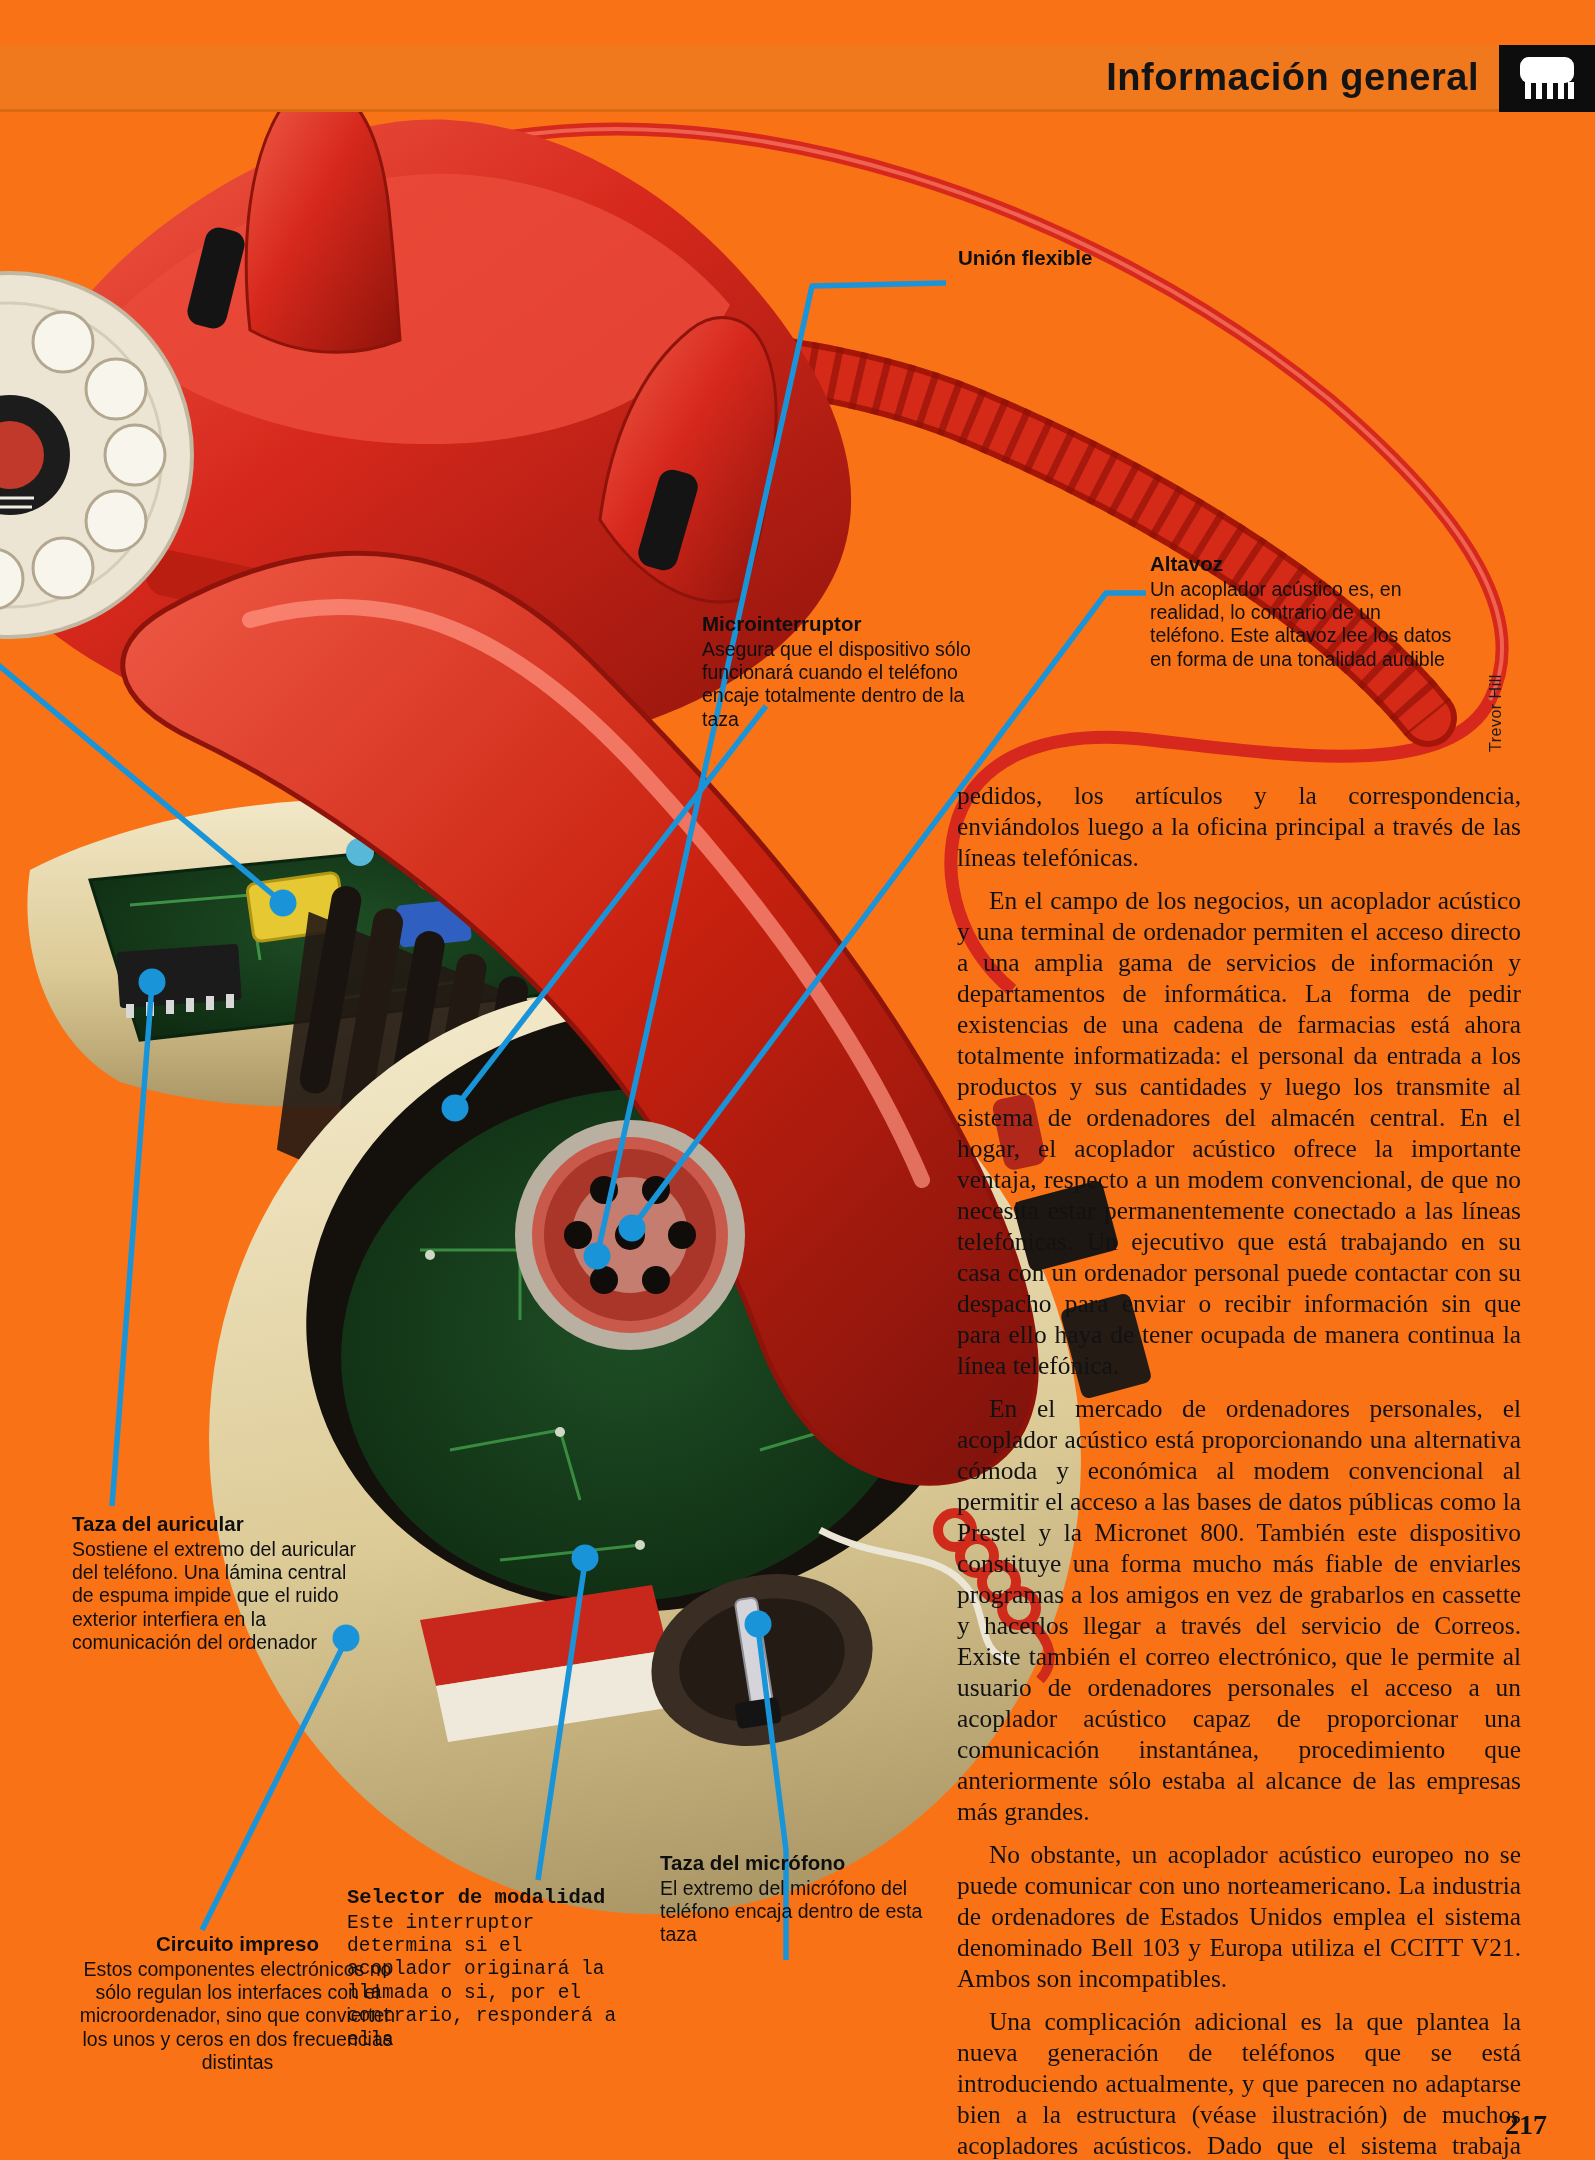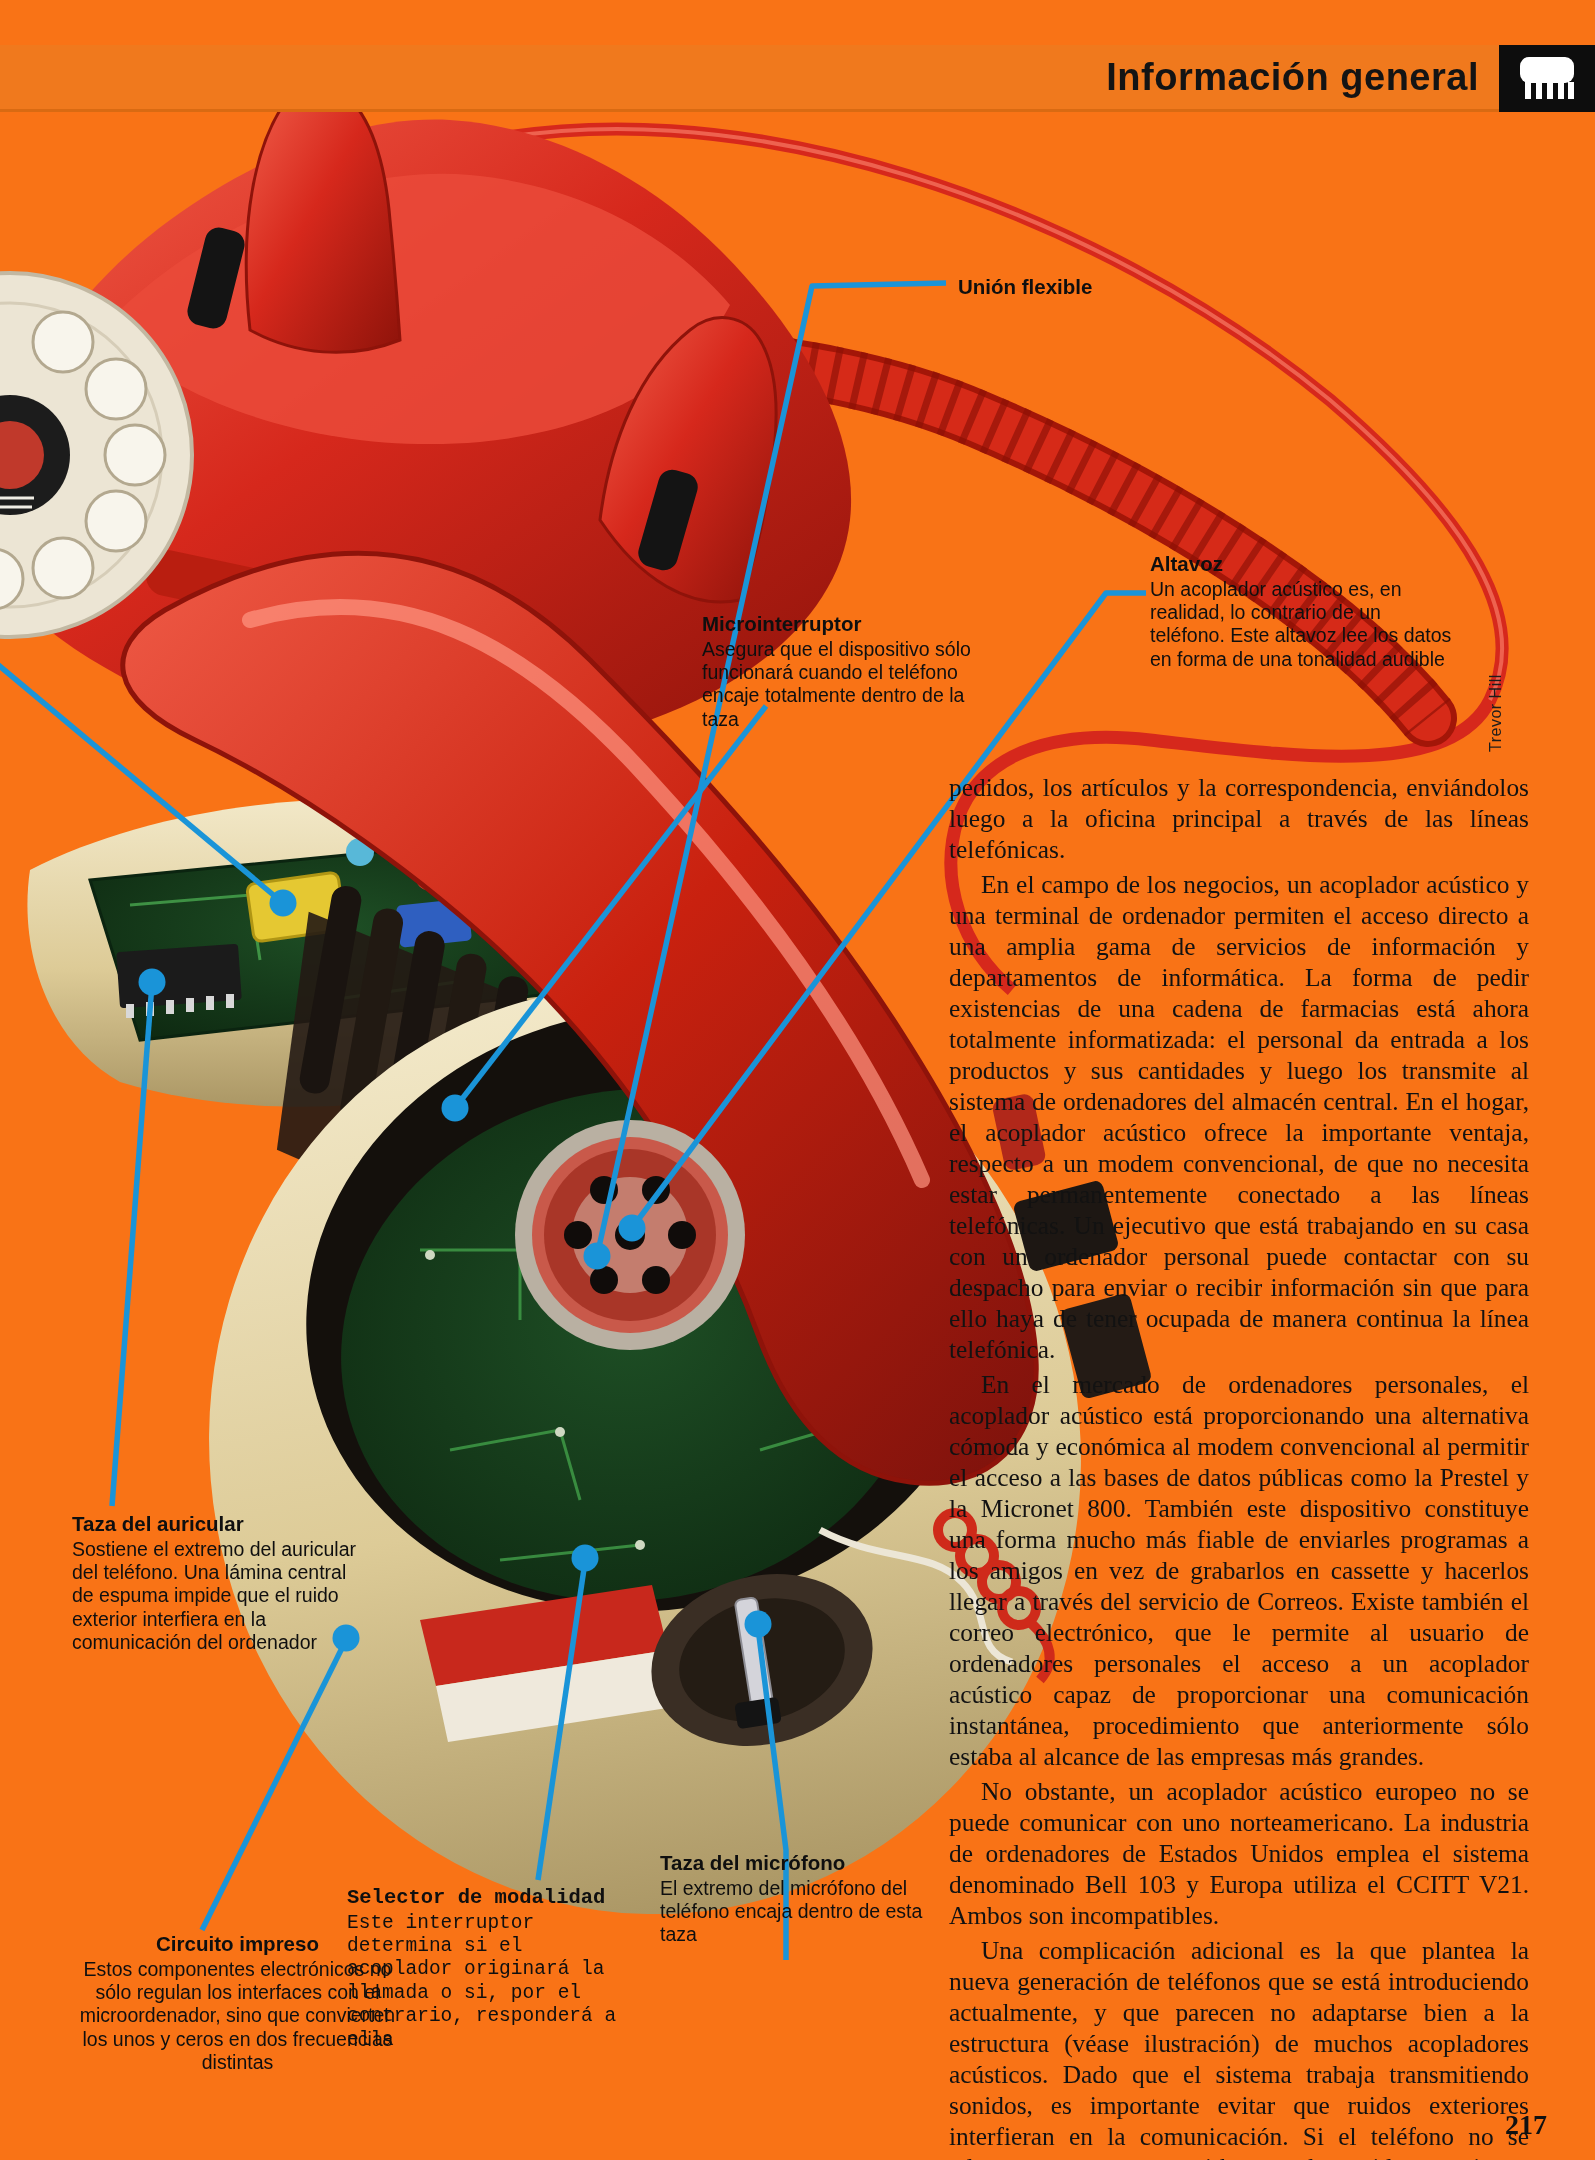--- a/index.html
+++ b/index.html
@@ -10,35 +10,35 @@
           border-bottom:3px solid #d96a12;z-index:4;}
   #chipbox{position:absolute;right:0;top:45px;width:96px;height:67px;background:#0d0d0d;z-index:5;
            display:flex;align-items:center;justify-content:center;}
   #htitle{position:absolute;right:116px;top:56px;z-index:5;font-size:38px;font-weight:bold;
           color:#141414;letter-spacing:.5px;}
   
   #art{position:absolute;left:0;top:0;z-index:1;}
   
   .callout{position:absolute;z-index:3;color:#0f0f0f;font-size:19.5px;line-height:1.2;}
   .callout .ct{font-weight:bold;font-size:20.5px;margin-bottom:1px;}
-  #co-union{left:958px;top:275px;width:268px;}
+  #co-union{left:958px;top:246px;width:268px;}
   #co-micro{left:702px;top:572px;width:302px;margin-top:40px;}
   #co-altavoz{left:1150px;top:552px;width:306px;}
   #co-auricular{left:72px;top:1512px;width:300px;}
   #co-selector{left:347px;top:1886px;width:292px;font-family:Liberation Mono, monospace;}
   #co-circuito{left:75px;top:1932px;width:325px;text-align:center;}
   #co-microfono{left:660px;top:1851px;width:300px;}
   
   #credit{position:absolute;left:1487px;top:592px;height:160px;z-index:3;font-size:16px;color:#1c1c1c;
           writing-mode:vertical-rl;transform:rotate(180deg);letter-spacing:.5px;}
   
   #article{position:absolute;left:945px;top:768px;width:588px;z-index:3;
            font-family:"Liberation Serif",serif;font-size:25.4px;line-height:31px;
            color:#121212;text-align:justify;}
-  #article p{margin:4px;}
+  #article p{margin:12px;}
   #article p.ind{text-indent:32px;}
   #pagenum{position:absolute;right:48px;top:2078px;z-index:3;font-family:"Liberation Serif",serif;
            font-size:28px;font-weight:bold;color:#111;margin-top:31px;}
 </style>
 </head>
 <body>
 
 <div id="page">
 
   <svg id="art" width="1595" height="2160" viewBox="0 0 1595 2160">

